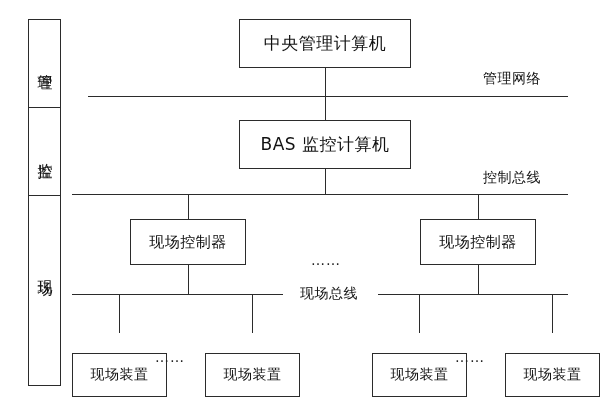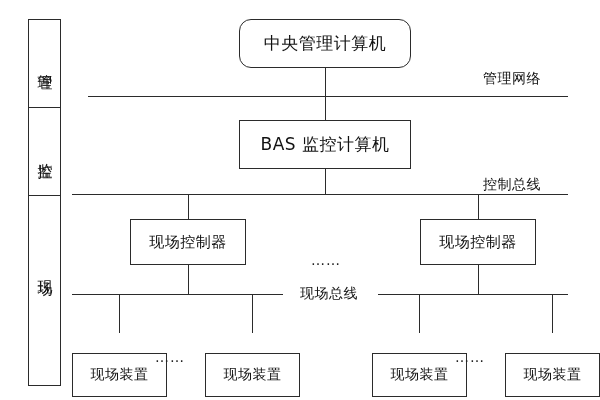--- a/index.html
+++ b/index.html
@@ -51,21 +51,21 @@
     display: flex;
     align-items: center;
     justify-content: center;
     color: #111111;
     z-index: 3;
   }
   .node span { white-space: nowrap; }
 
   #node-central {
     left: 239px; top: 19px; width: 172px; height: 49px;
-    font-size: 17px; letter-spacing: 0.5px; border-radius: 12px;
+    font-size: 17px; letter-spacing: 0.5px;
   }
   #node-bas {
     left: 239px; top: 120px; width: 172px; height: 49px;
     font-size: 17px; letter-spacing: 0.5px;
   }
   .ctrl-node {
     top: 219px; width: 116px; height: 46px;
     font-size: 15px; letter-spacing: 0.5px; text-align: right;
   }
   #node-ctrl-left  { left: 130px; }
@@ -120,21 +120,21 @@
   
   .bus-label {
     position: absolute;
     font-size: 14px;
     color: #111111;
     letter-spacing: 0.5px;
     white-space: nowrap;
     z-index: 4;
   }
   #label-mgmt-net { left: 483px; top: 70px; }
-  #label-ctrl-bus { left: 483px; top: 176px; }
+  #label-ctrl-bus { left: 483px; top: 169px; }
   #label-field-bus {
     left: 294px; top: 285px;
     background: #ffffff;
     padding: 0 6px;
   }
 
   .ellipsis {
     position: absolute;
     font-size: 14px;
     color: #222222;

